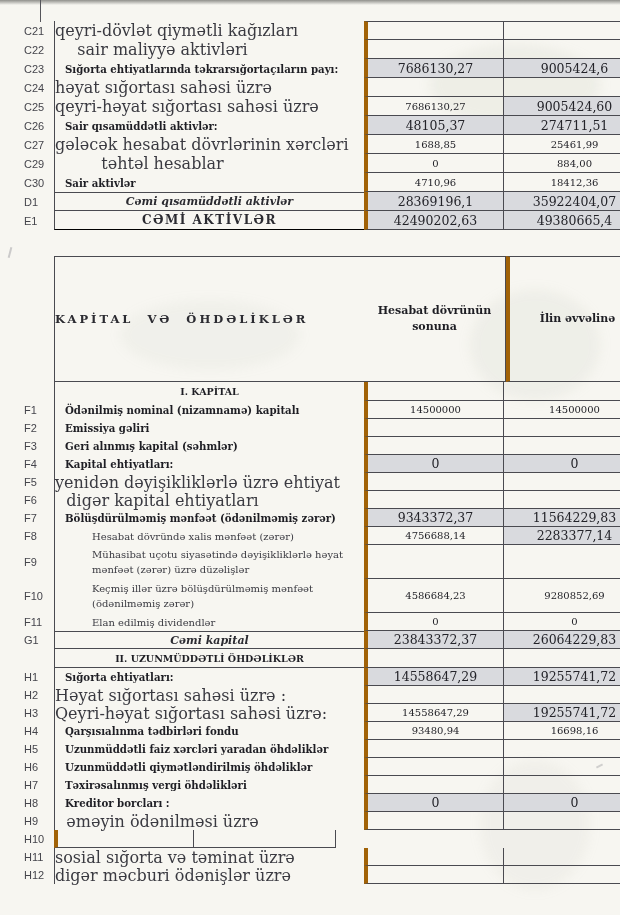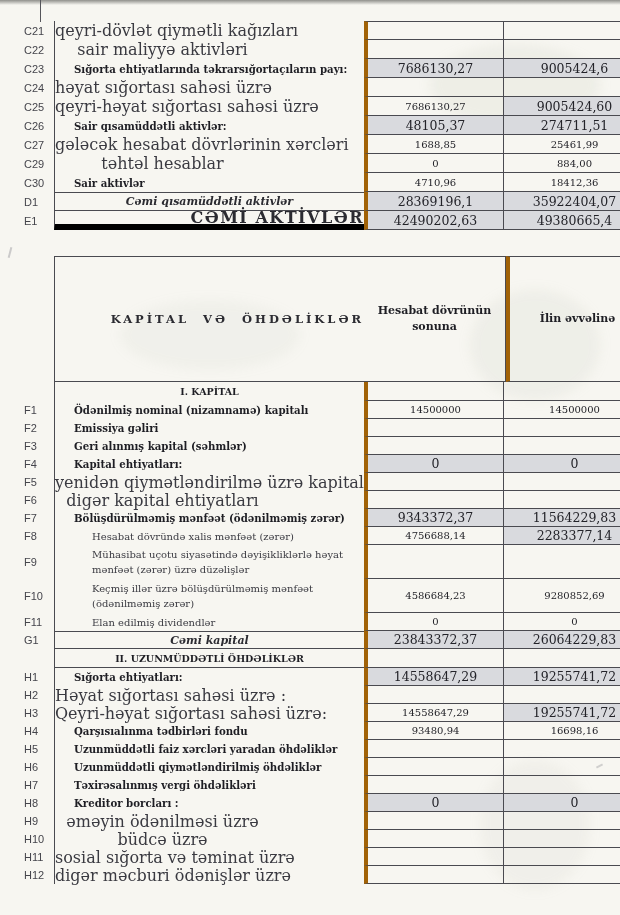--- a/index.html
+++ b/index.html
@@ -39,36 +39,36 @@
   .v{box-sizing:border-box;border-right:1px solid #4a4a50;border-bottom:1px solid #4a4a50;
     display:flex;align-items:center;justify-content:center;font-size:10px;color:#232329;}
   .v1{width:140px;border-left:4px solid #a16207;}
   .v2{width:142px;}
   .v.shade{background:var(--shade,#d9dade);}
   .v.big{font-size:12.5px;}
   #t1 .row:first-child .v{border-top:1px solid #4a4a50;}
 
   
   .t-sub .ltext{display:block;width:215px;text-align:center;font-size:16px;color:#3a3a41;}
-  .t-bold .label{font-weight:bold;font-size:10.2px;padding-left:19px;color:#1e1e24;}
+  .t-bold .label{font-weight:bold;font-size:10.2px;padding-left:10px;color:#1e1e24;}
   .t-subl .ltext{padding-left:37px;font-size:10px;color:#3a3a41;}
   .t-sub2 .label{white-space:normal;}
   .t-sub2 .ltext{display:block;padding-left:37px;max-width:298px;font-size:10px;
     line-height:15px;color:#3a3a41;}
   .t-total .label{justify-content:center;font-weight:bold;font-style:italic;font-size:11px;
     border-top:1px solid #4a4a50;border-bottom:1px solid #4a4a50;}
-  .t-caps .label{justify-content:flex-end;font-weight:bold;font-size:16px;letter-spacing:1.5px;
-    border-bottom:6px solid #000000;}
+  .t-caps .label{justify-content:center;font-weight:bold;font-size:12px;letter-spacing:1.5px;
+    border-bottom:1px solid #000000;}
   .t-sec .label,.t-secb .label{justify-content:center;font-weight:bold;font-size:9.5px;color:#1e1e24;}
   .t-secb .label{border-bottom:1px solid #4a4a50;}
 
   
   .hdr-row{display:flex;height:126px;}
   .hdr-row .label{border-top:1px solid #4a4a50;border-bottom:1px solid #4a4a50;
-    justify-content:flex-end;font-weight:bold;font-size:11.5px;letter-spacing:3px;word-spacing:7px;}
+    justify-content:flex-start;font-weight:bold;font-size:11.5px;letter-spacing:3px;word-spacing:7px;}
   .hdr-row .v{border-top:1px solid #4a4a50;font-weight:bold;font-size:11px;
     text-align:center;line-height:16px;padding:0 10px;color:#1e1e24;}
 </style>
 </head>
 <body>
 
 <div id="page">
   <div class="top-edge"></div>
   <div class="ghost g1"></div>
   <div class="ghost g2"></div>
@@ -217,21 +217,21 @@
         <div class="code">F4</div>
         <div class="label">
             <span class="ltext">Kapital ehtiyatları:</span>
           </div>
         <div class="v v1 shade big">0</div>
         <div class="v v2 shade big">0</div>
       </div>
         <div class="row t-sub">
         <div class="code">F5</div>
         <div class="label">
-            <span class="ltext">yenidən qiymətləndirilmə üzrə kapital</span>
+            <span class="ltext">yenidən dəyişikliklərlə üzrə ehtiyat</span>
           </div>
         <div class="v v1"></div>
         <div class="v v2"></div>
       </div>
         <div class="row t-sub">
         <div class="code">F6</div>
         <div class="label">
             <span class="ltext">digər kapital ehtiyatları</span>
           </div>
         <div class="v v1"></div>
@@ -360,23 +360,20 @@
         <div class="row t-sub">
         <div class="code">H9</div>
         <div class="label">
             <span class="ltext">əməyin ödənilməsi üzrə</span>
           </div>
         <div class="v v1"></div>
         <div class="v v2"></div>
       </div>
         <div class="row t-sub">
         <div class="code">H10</div>
-        <div class="label">
-            <span class="ltext">büdcə üzrə</span>
-          </div>
         <div class="v v1"></div>
         <div class="v v2"></div>
       </div>
         <div class="row t-sub">
         <div class="code">H11</div>
         <div class="label">
             <span class="ltext">sosial sığorta və təminat üzrə</span>
           </div>
         <div class="v v1"></div>
         <div class="v v2"></div>

